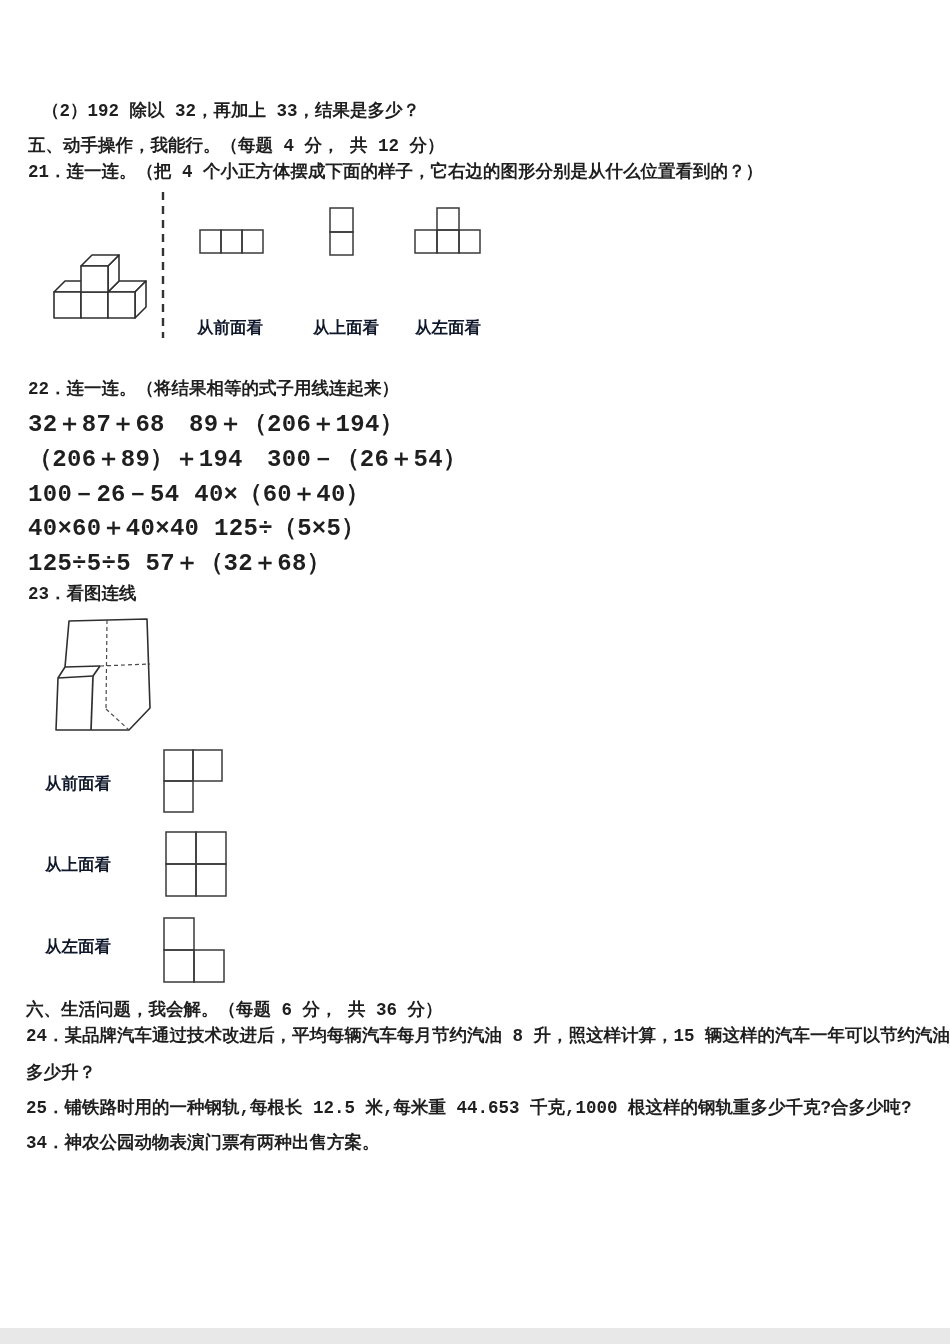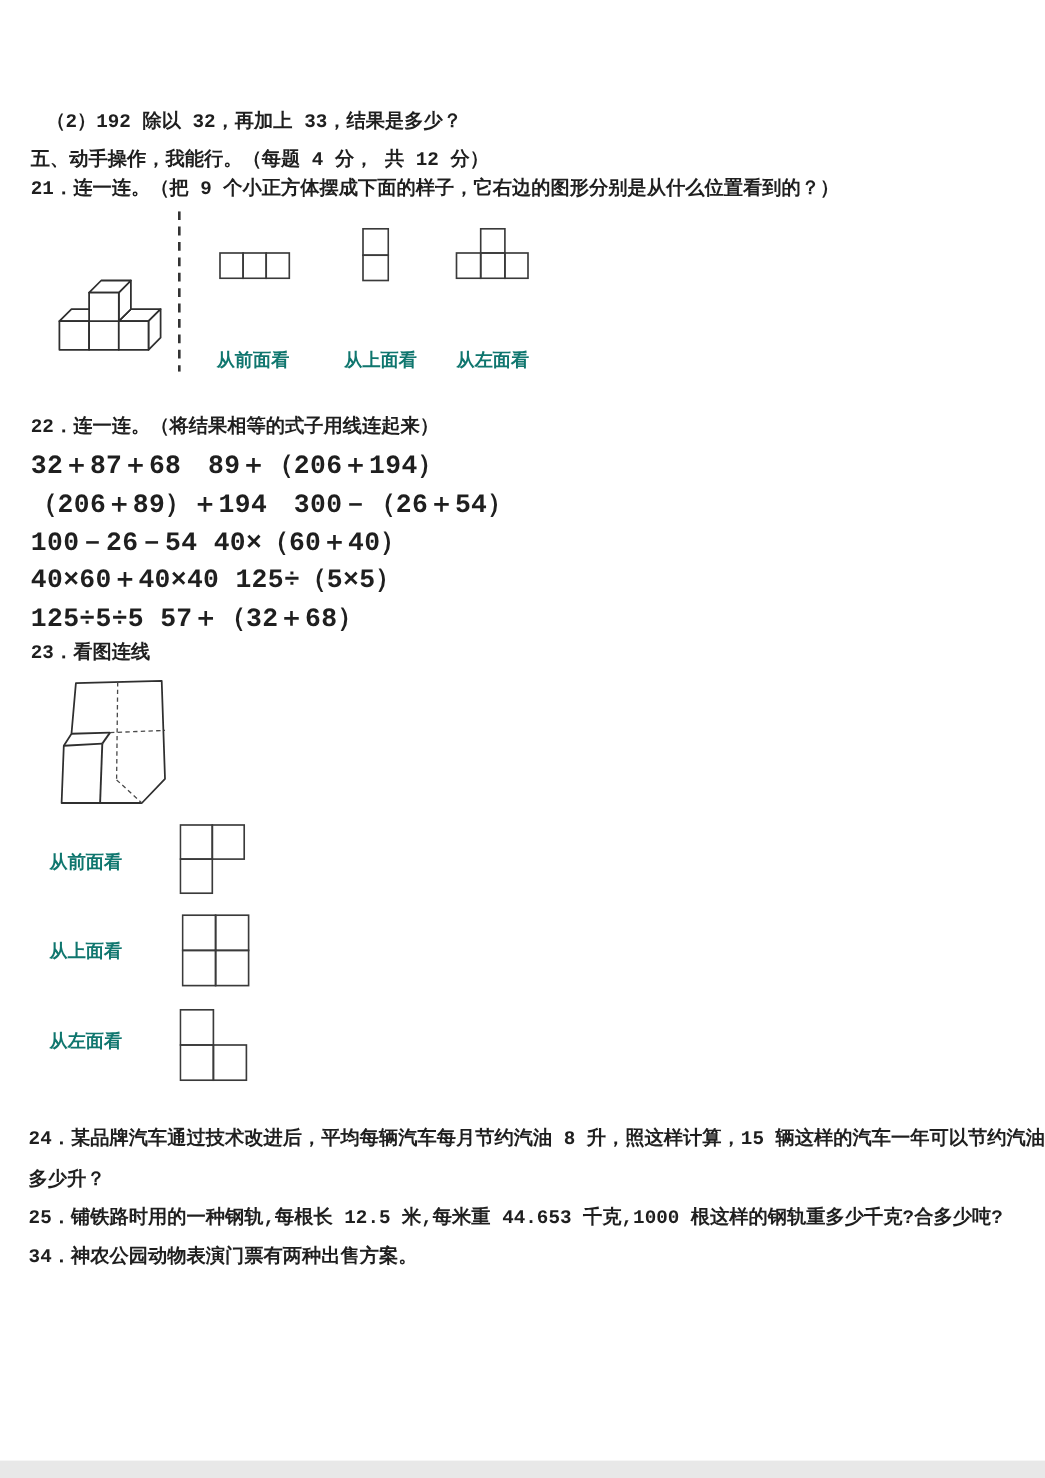--- a/index.html
+++ b/index.html
@@ -8,35 +8,35 @@
     width:950px;height:1328px;
     margin:0 auto;
     background:#ffffff;
     overflow:hidden;
     font-family:Liberation Mono, monospace;
     color:#1f1f1f;
   }
   .tl{position:absolute;white-space:nowrap;line-height:1.15;}
   .body-t{font-size:17.5px;font-weight:600;}
   .expr{font-size:24px;font-weight:700;letter-spacing:.3px;}
-  .lbl{font-size:16.5px;font-weight:600;color:#0f766e;}
+  .lbl{font-size:16.5px;font-weight:600;color:#0f172a;}
   svg{position:absolute;display:block;}
   .gridfig rect{fill:none;stroke:#3a3a3a;stroke-width:1.5;}
   .cube path,.cube rect{fill:#ffffff;stroke:#2f2f2f;stroke-width:1.6;stroke-linejoin:round;}
   .cube .dash{fill:none;stroke:#4a4a4a;stroke-width:1.2;stroke-dasharray:4 3;}
   .cube .solid{fill:none;stroke:#2f2f2f;stroke-width:1.7;}
 </style>
 </head>
 <body>
 
 <div class="page">
 
   <div class="tl body-t" style="left:42px;top:101px">（2）192 除以 32，再加上 33，结果是多少？</div>
   <div class="tl body-t" style="left:28px;top:136px">五、动手操作，我能行。（每题 4 分， 共 12 分）</div>
-  <div class="tl body-t" style="left:28px;top:162px">21．连一连。（把 9 个小正方体摆成下面的样子，它右边的图形分别是从什么位置看到的？）</div>
+  <div class="tl body-t" style="left:28px;top:162px">21．连一连。（把 4 个小正方体摆成下面的样子，它右边的图形分别是从什么位置看到的？）</div>
 
   <svg class="cube" style="left:52px;top:252px" width="98" height="72" viewBox="0 0 98 72">
     <path d="M2,40 L13,29 L40,29 L29,40 Z"></path>
     <path d="M56,40 L67,29 L94,29 L83,40 Z"></path>
     <path d="M83,40 L94,29 L94,55 L83,66 Z"></path>
     <rect x="2" y="40" width="27" height="26"></rect>
     <rect x="29" y="40" width="27" height="26"></rect>
     <rect x="56" y="40" width="27" height="26"></rect>
     <path d="M56,14 L67,3 L67,29 L56,40 Z"></path>
     <path d="M29,14 L40,3 L67,3 L56,14 Z"></path>
@@ -102,18 +102,19 @@
       <rect x="31" y="33" width="30" height="32"></rect>
   </svg>
 
   <div class="tl lbl" style="left:45px;top:939px">从左面看</div>
   <svg class="gridfig" style="left:163px;top:917px" width="64" height="67" viewBox="0 0 64 67">
     <rect x="1" y="1" width="30" height="32"></rect>
     <rect x="1" y="33" width="30" height="32"></rect>
       <rect x="31" y="33" width="30" height="32"></rect>
   </svg>
 
+  <div class="tl body-t" style="left:26px;top:1000px">六、生活问题，我会解。（每题 6 分， 共 36 分）</div>
   <div class="tl body-t" style="left:26px;top:1026px">24．某品牌汽车通过技术改进后，平均每辆汽车每月节约汽油 8 升，照这样计算，15 辆这样的汽车一年可以节约汽油</div>
   <div class="tl body-t" style="left:26px;top:1063px">多少升？</div>
   <div class="tl body-t" style="left:26px;top:1098px">25．铺铁路时用的一种钢轨,每根长 12.5 米,每米重 44.653 千克,1000 根这样的钢轨重多少千克?合多少吨?</div>
   <div class="tl body-t" style="left:26px;top:1133px">34．神农公园动物表演门票有两种出售方案。</div>
 
 </div>
 
 </body></html>

